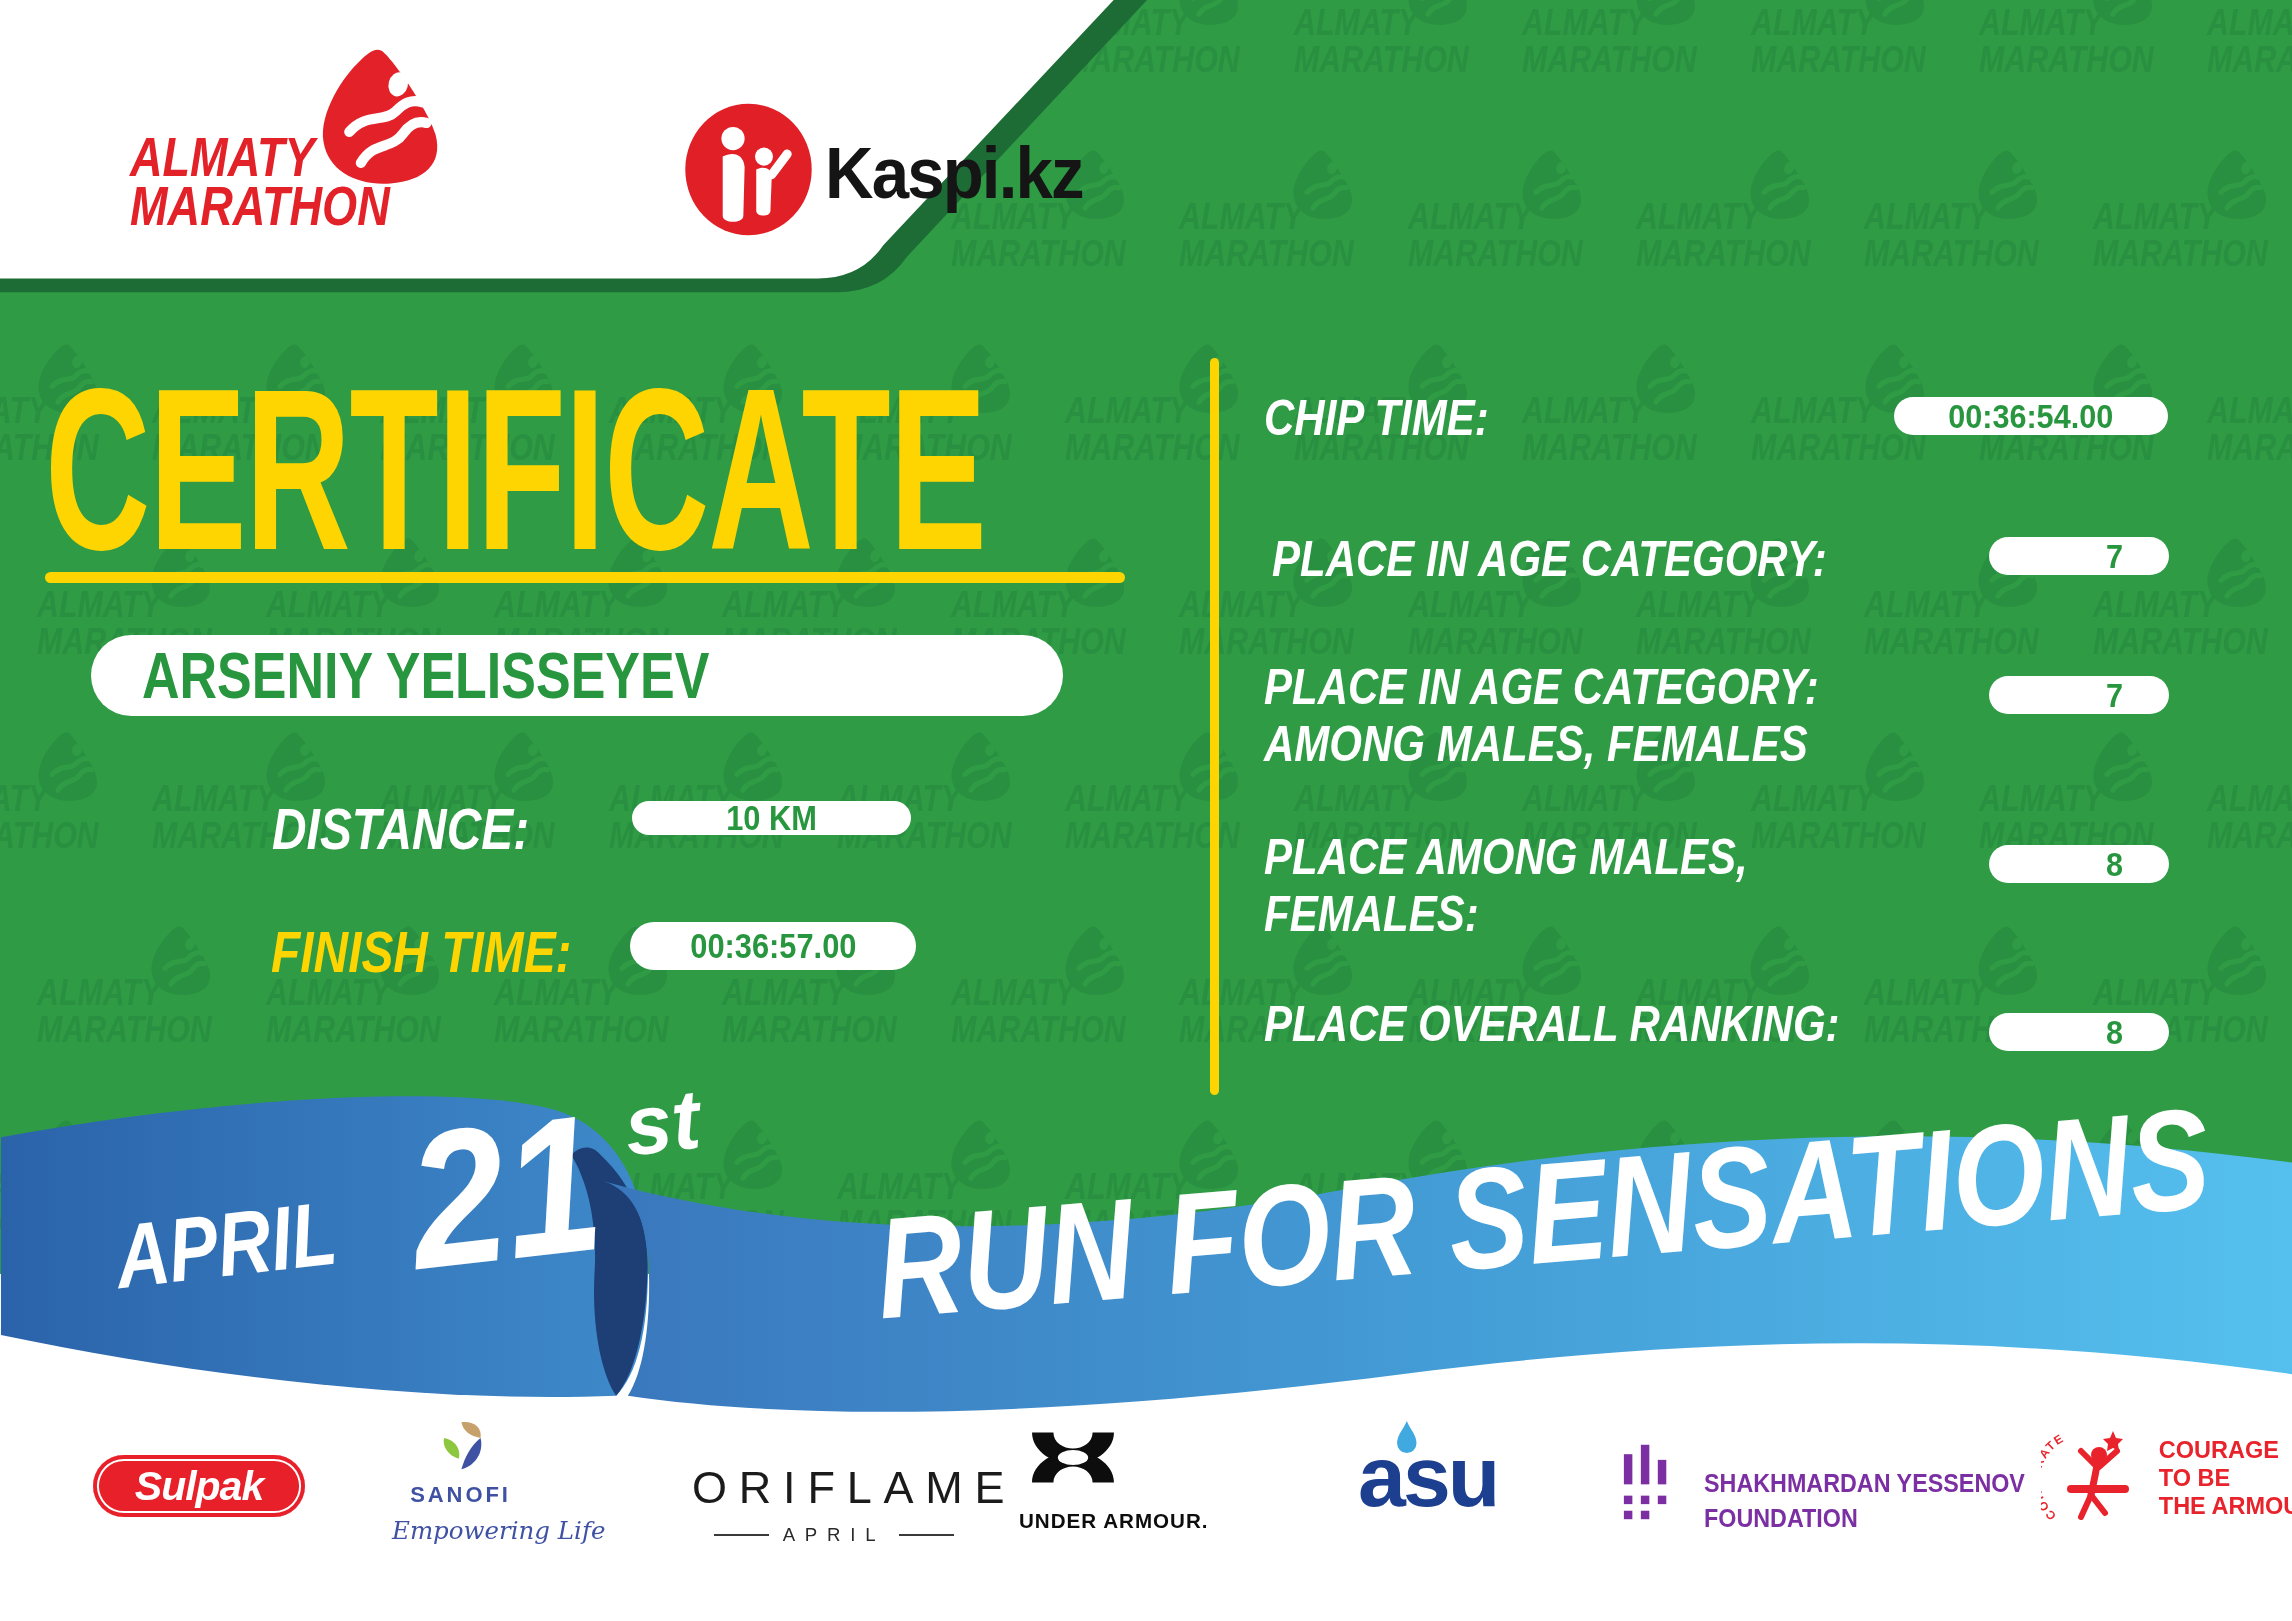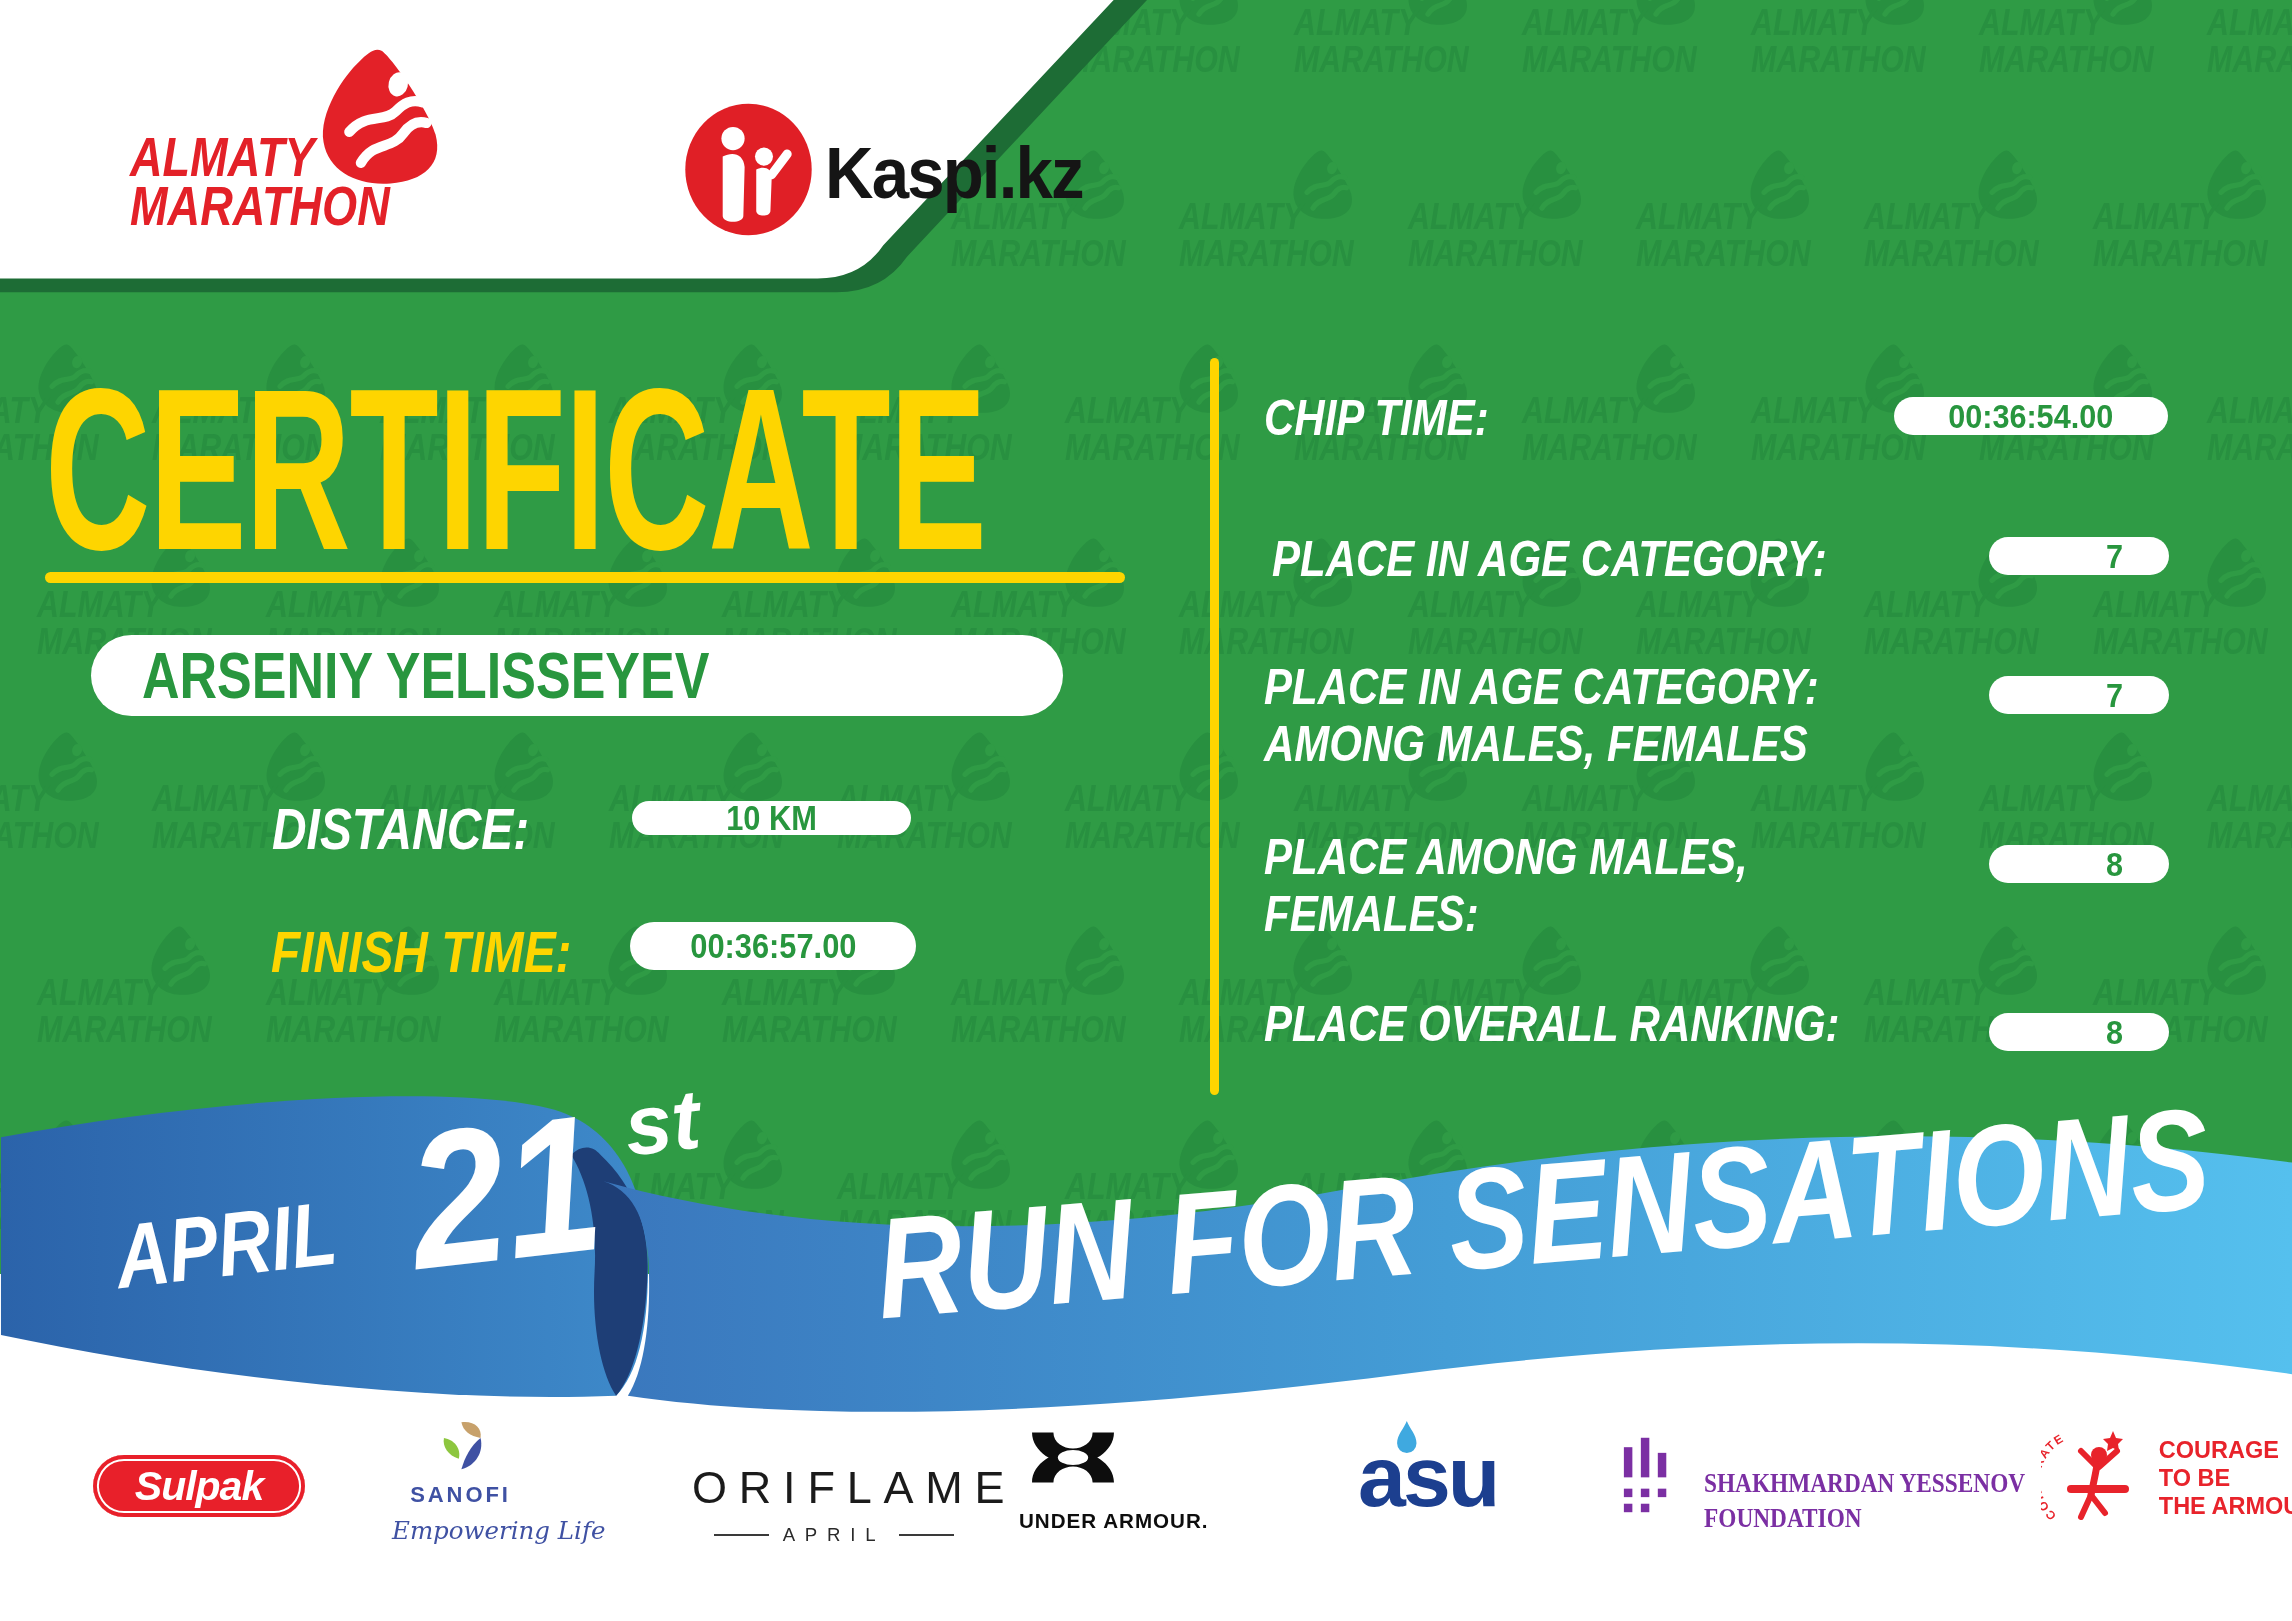--- a/index.html
+++ b/index.html
@@ -85,21 +85,21 @@
   .oriflame-name { color:#1b1b1b; font-size:45px; font-weight:400; letter-spacing:11.8px; }
   .oriflame-sub { display:flex; align-items:center; justify-content:center; gap:13.7px; margin-top:9.8px; }
   .oriflame-sub .rule { width:55px; height:2px; background:#3a3a3a; }
   .oriflame-sub .sweden { color:#2a2a2a; font-size:18.6px; letter-spacing:9.8px; }
   .ua { left:1019px; top:1429px; width:108px; text-align:center; }
   .ua-mark { width:92px; height:57px; }
   .ua-text { color:#0d0d0d; font-size:20.6px; font-weight:800; letter-spacing:1px; margin-top:19px; white-space:nowrap; }
   .asu { left:1358px; top:1433px; width:147px; height:108px; }
   .asu-text { color:#1c3f8f; font-size:86px; font-weight:800; letter-spacing:-2.9px; line-height:1; }
   .asu-drop { position:absolute; left:39px; top:-11.8px; width:19.6px; height:33px; }
-  .yessenov { left:1622px; top:1429px; display:flex; gap:33px; align-items:center;font-family:Liberation Serif, serif; }
+  .yessenov { left:1622px; top:1429px; display:flex; gap:33px; align-items:flex-end; }
   .yess-mark { width:49px; height:92px; }
   .yess-text { color:#7b2fa3; font-size:26.5px; font-weight:800; line-height:35px; transform:scaleX(.88); transform-origin:left top; white-space:nowrap; margin-top:37px; }
   .courage { left:2041px; top:1423px; display:flex; align-items:center; gap:7.8px; }
   .courage-mark { width:110px; height:110px; }
   .courage-text { color:#e8232b; font-size:23.5px; font-weight:700; line-height:28px; white-space:nowrap; }
 </style>
 </head>
 <body>
 
 <div class="stage">

